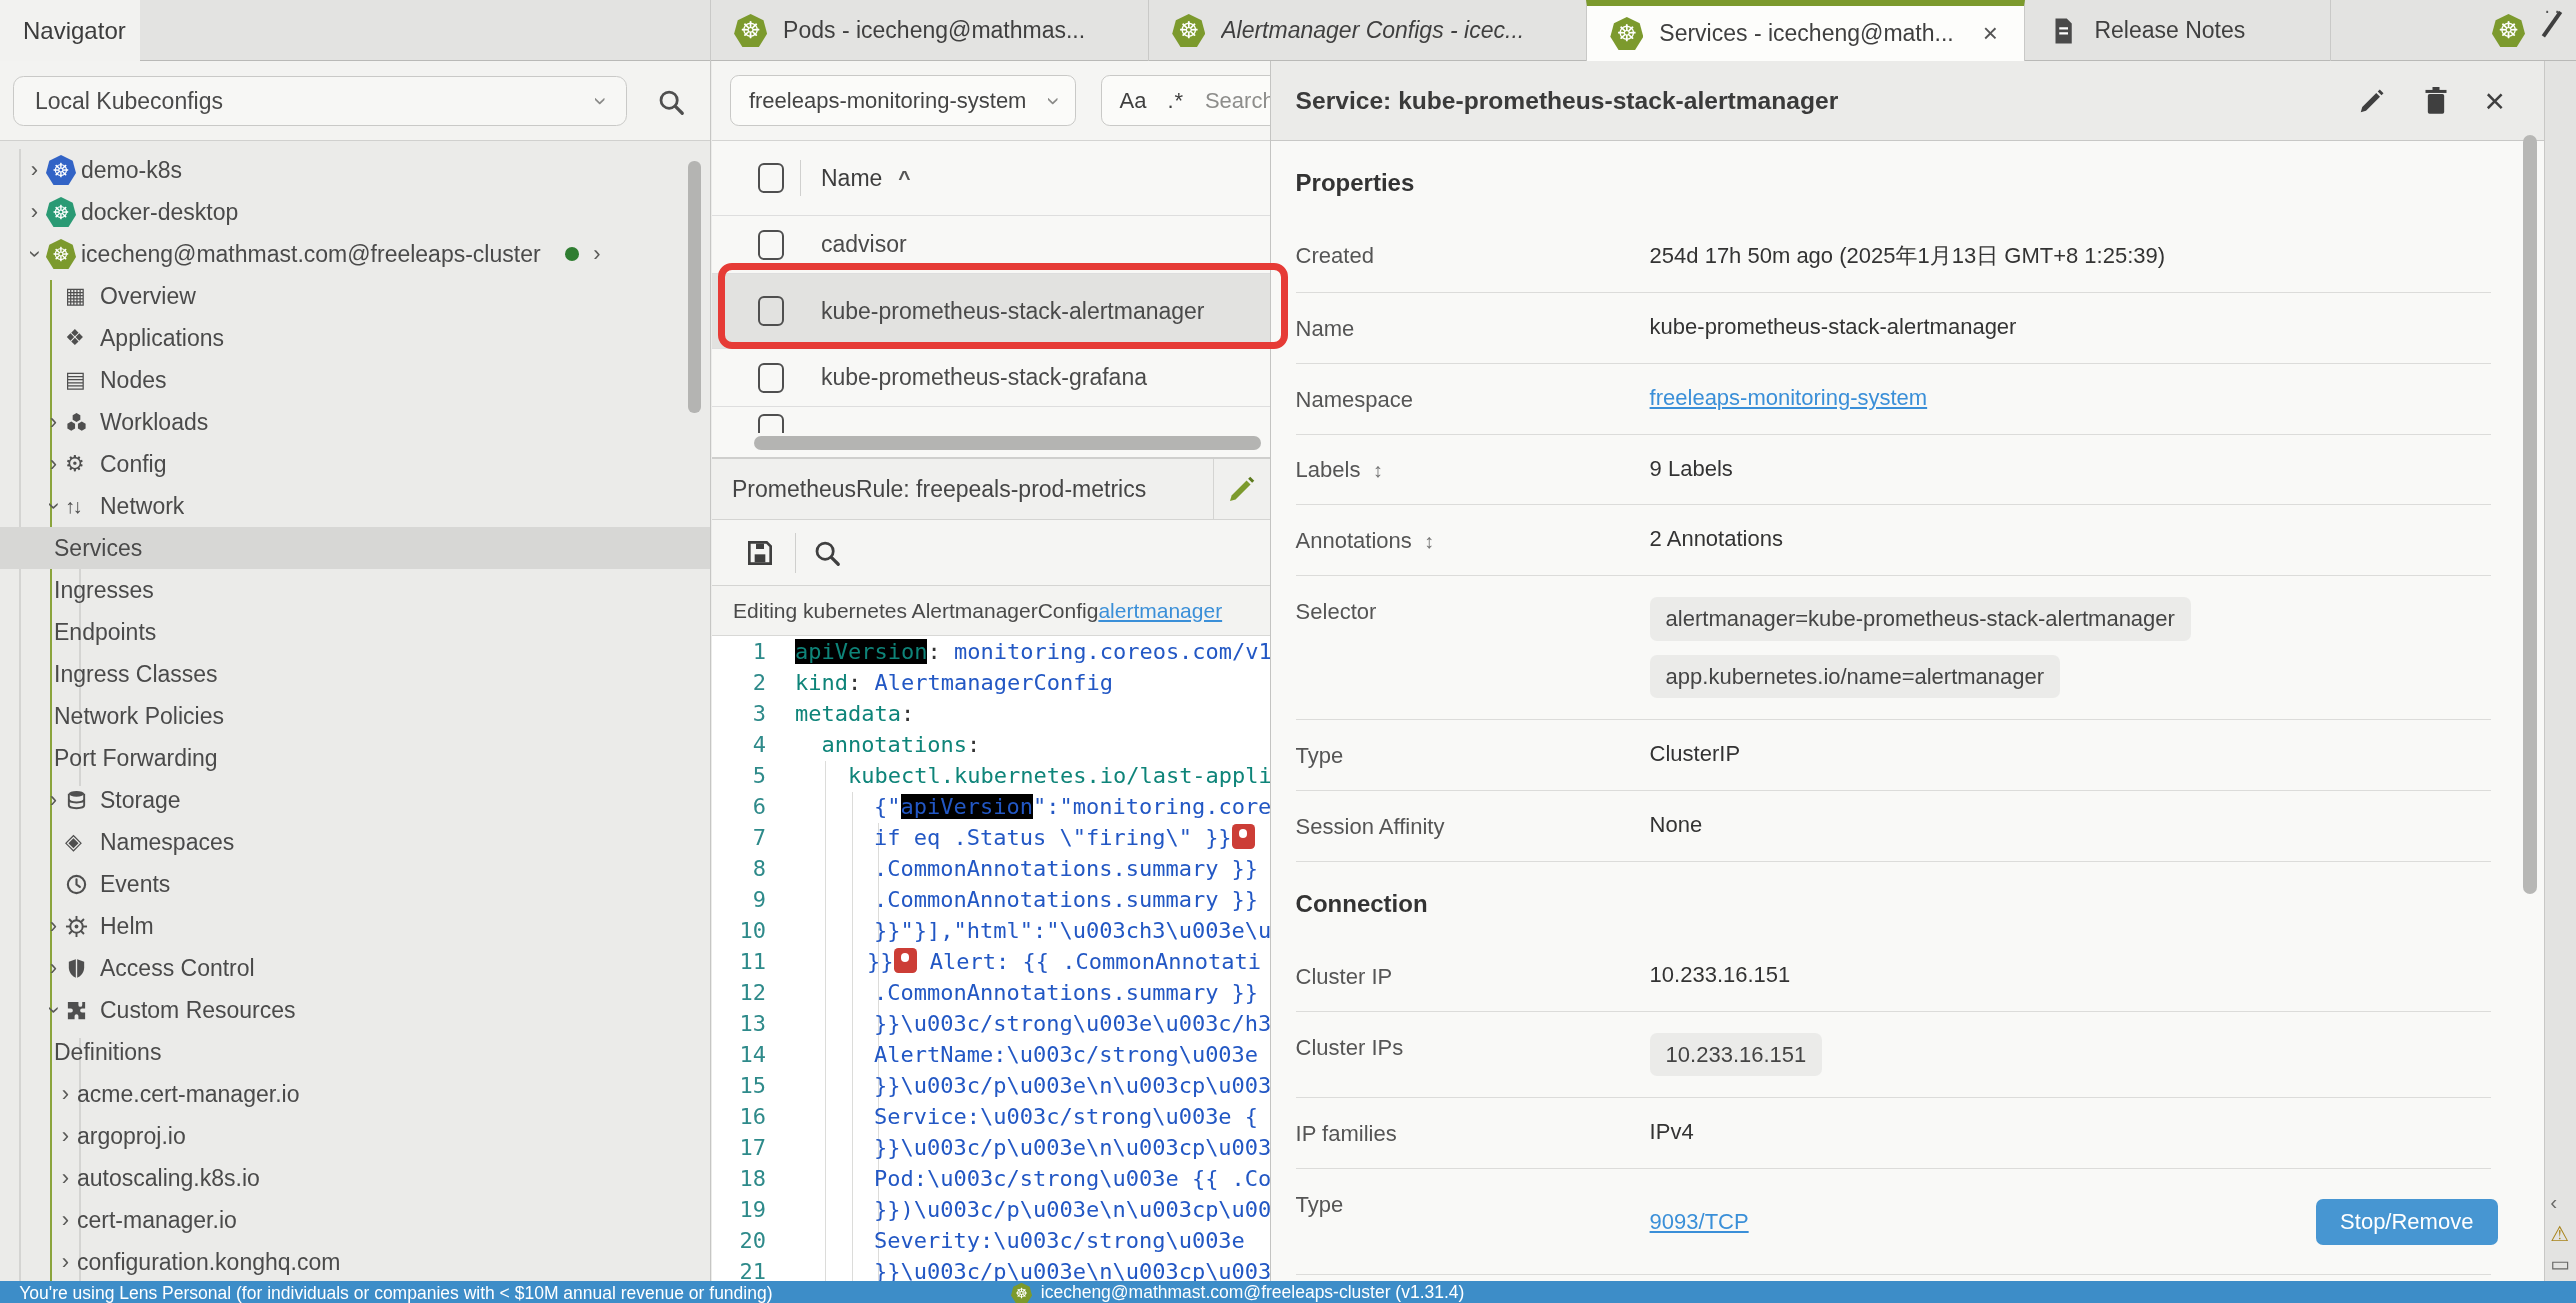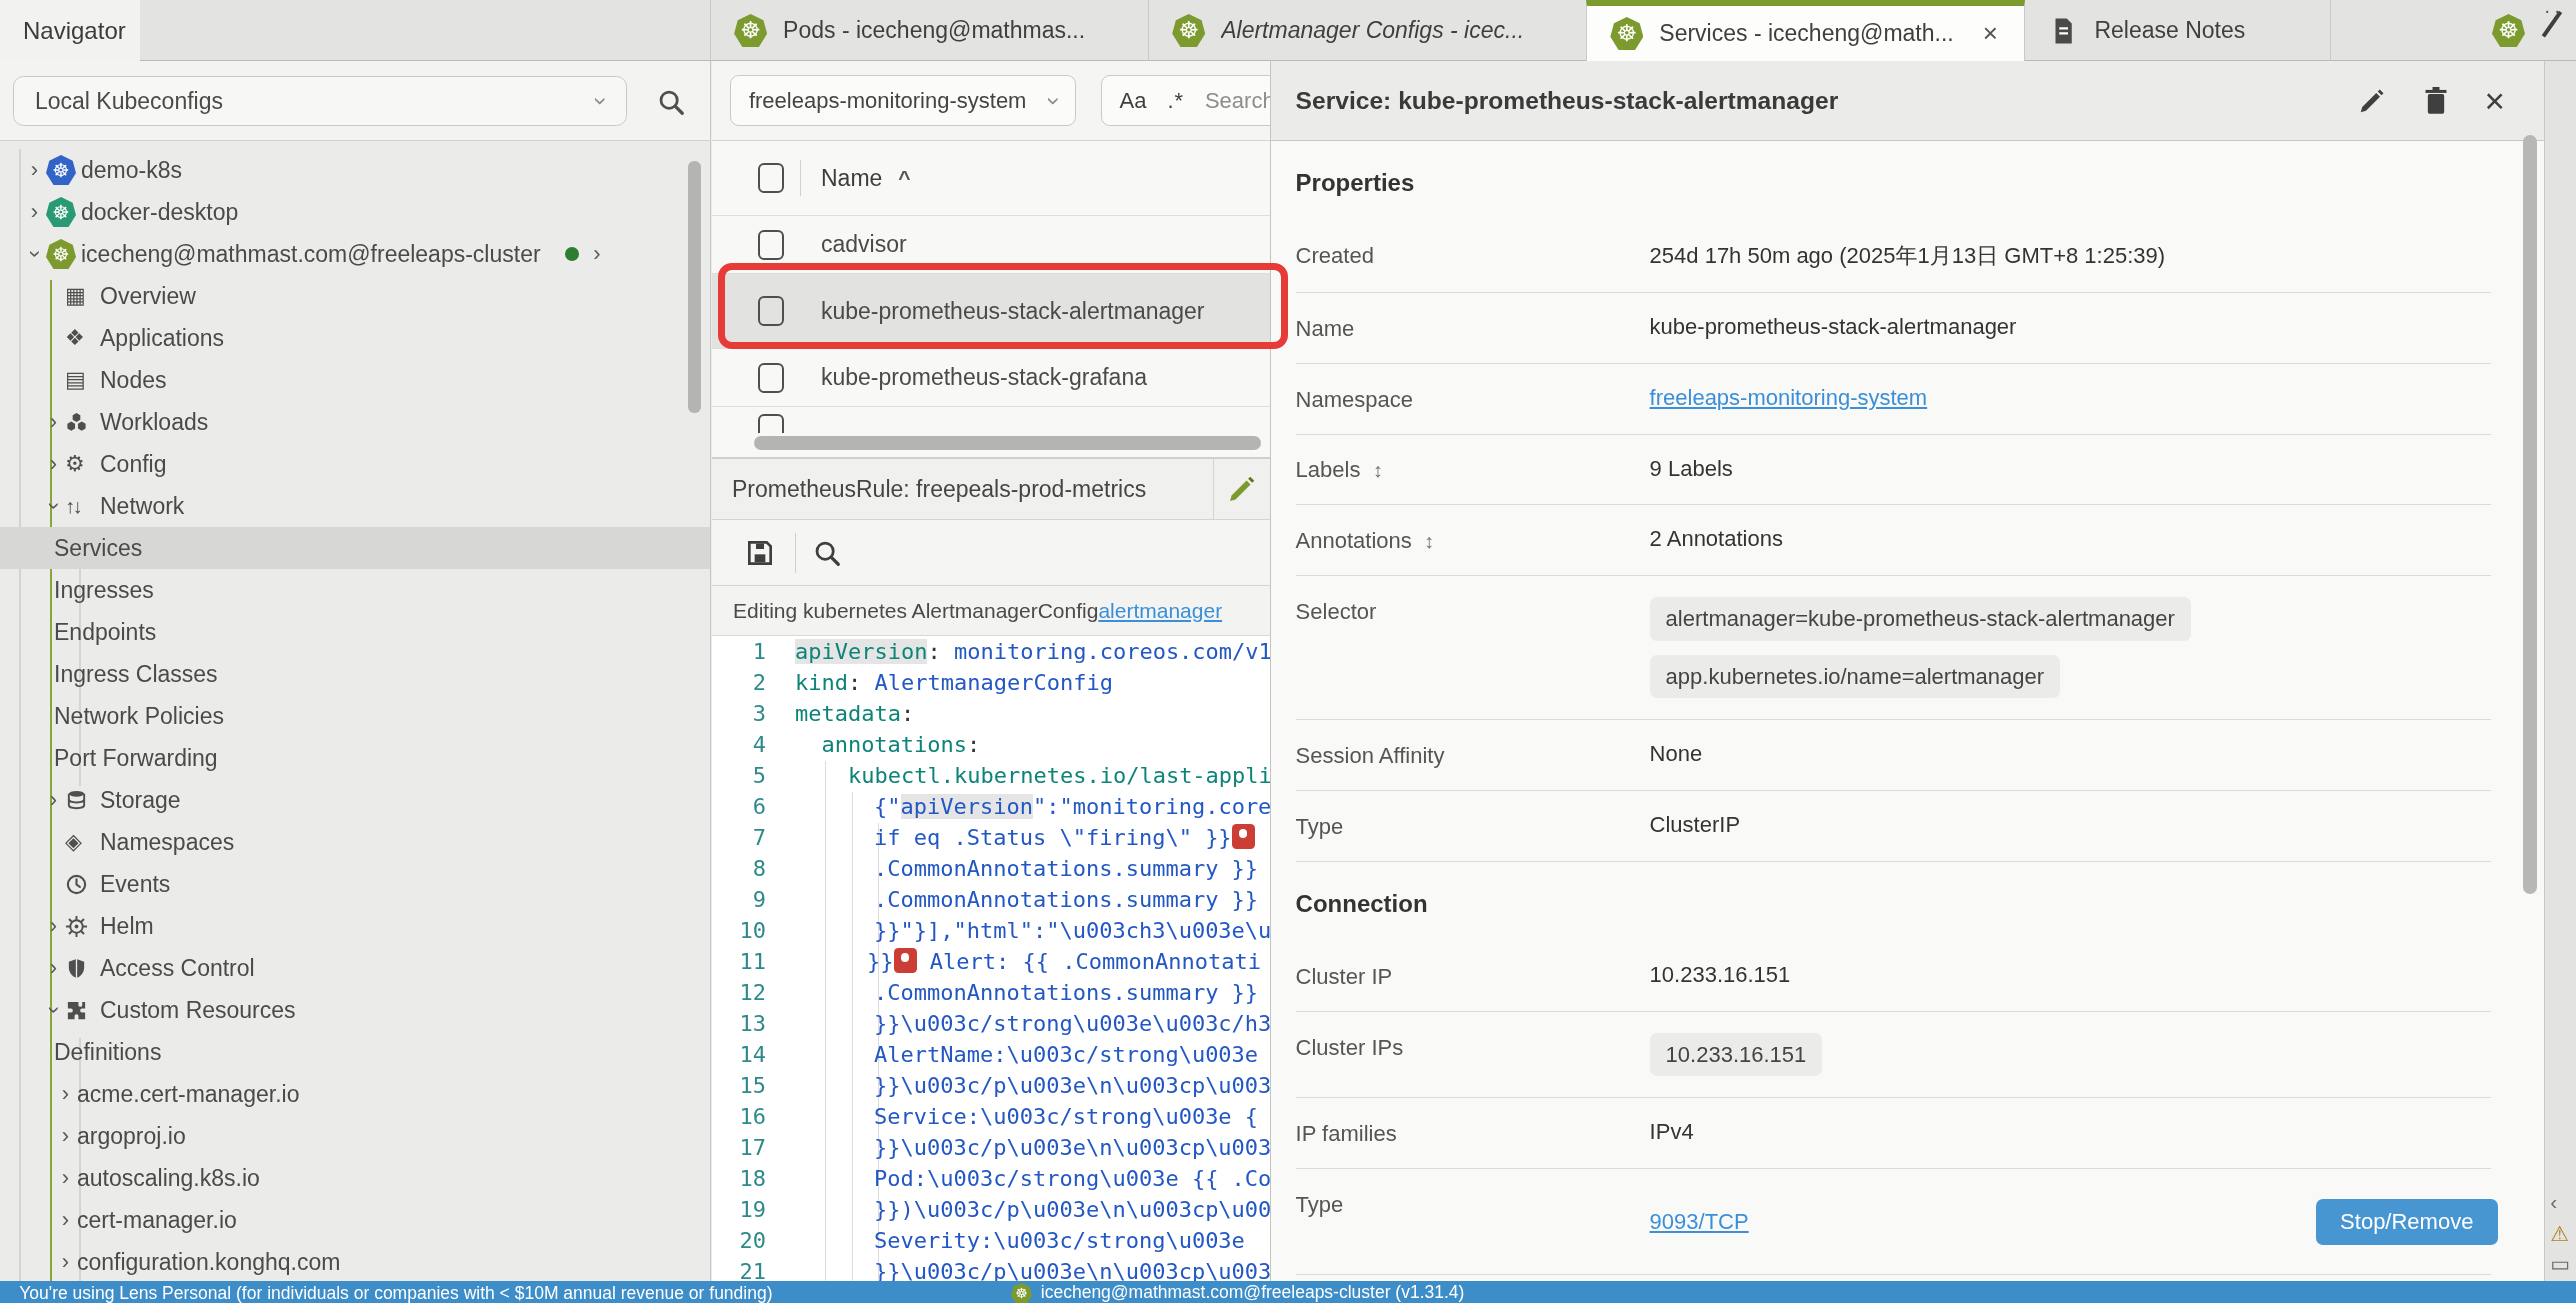--- a/index.html
+++ b/index.html
@@ -73,21 +73,21 @@
   #ed-toolbar .ic2 { display:inline-flex; }
   #ed-context { position:absolute; left:0; top:525px; width:100%; height:50px; background:#f3f3f1; border-bottom:0.9px solid #d8d8d6; display:flex; align-items:center; font-size:21px; color:#4a4a4a; white-space:nowrap; overflow:hidden; }
   #ed-context .pre { margin-left:21px; }
   #ed-context a { color:#3a8fd8; text-decoration:underline; }
   #editor { position:absolute; left:0; top:575px; width:100%; bottom:0; background:#ffffff; overflow:hidden; font-family:"DejaVu Sans Mono", monospace; font-size:22px; }
   .egd { position:absolute; width:0.9px; background:#dcdcda; bottom:0; }
   .eline { display:flex; height:31px; line-height:31px; position:relative; }
   .lnum { width:83px; padding-right:29px; text-align:right; color:#2e8a8a; flex:none; }
   .ecode { white-space:pre; }
   .tk { color:#0e8479; } .tv { color:#2257c4; } .tp { color:#333; }
-  .thl { background:#e5e5e5; }
+  .thl { background:#000000; }
   .alarm { display:inline-block; width:23px; height:24.6px; background:#cc3d36; border-radius:4.4px; vertical-align:-3.5px; position:relative; }
   .alarm:after { content:""; position:absolute; left:7px; top:5.3px; width:8.8px; height:8.8px; background:#fff; border-radius:50%; }
 
   
   #details { position:absolute; left:1270px; top:61px; width:1274px; height:1220px; background:#f9f9f7; border-left:1.8px solid #c4c4c2; z-index:10; }
   #d-header { position:absolute; left:0; top:0; width:100%; height:80px; background:#ebebe9; border-bottom:0.9px solid #c8c8c6; display:flex; align-items:center; }
   #d-title { margin-left:24.6px; font-size:24.6px; font-weight:bold; color:#3a3a3a; }
   #d-actions { margin-left:auto; margin-right:39px; display:flex; align-items:center; gap:35px; }
   #d-close { font-size:35px; color:#3f3f3f; line-height:1; }
   #d-body { position:absolute; left:0; top:80px; width:100%; bottom:0; overflow:hidden; padding:0 53px 0 24.6px; }
@@ -588,29 +588,29 @@
         <div class="plabel">
           <span>Selector</span>
         </div>
         <div class="badges pvalue-wrap">
           <span class="badge">alertmanager=kube-prometheus-stack-alertmanager</span>
           <span class="badge">app.kubernetes.io/name=alertmanager</span>
         </div>
       </div>
       <div class="prow">
         <div class="plabel">
+          <span>Type</span>
+        </div>
+        <div class="pvalue pvalue-wrap">ClusterIP</div>
+      </div>
+      <div class="prow">
+        <div class="plabel">
           <span>Session Affinity</span>
         </div>
         <div class="pvalue pvalue-wrap">None</div>
-      </div>
-      <div class="prow">
-        <div class="plabel">
-          <span>Type</span>
-        </div>
-        <div class="pvalue pvalue-wrap">ClusterIP</div>
       </div>
       <div class="sec-title">Connection</div>
       <div class="prow">
         <div class="plabel">
           <span>Cluster IP</span>
         </div>
         <div class="pvalue pvalue-wrap">10.233.16.151</div>
       </div>
       <div class="prow">
         <div class="plabel">

